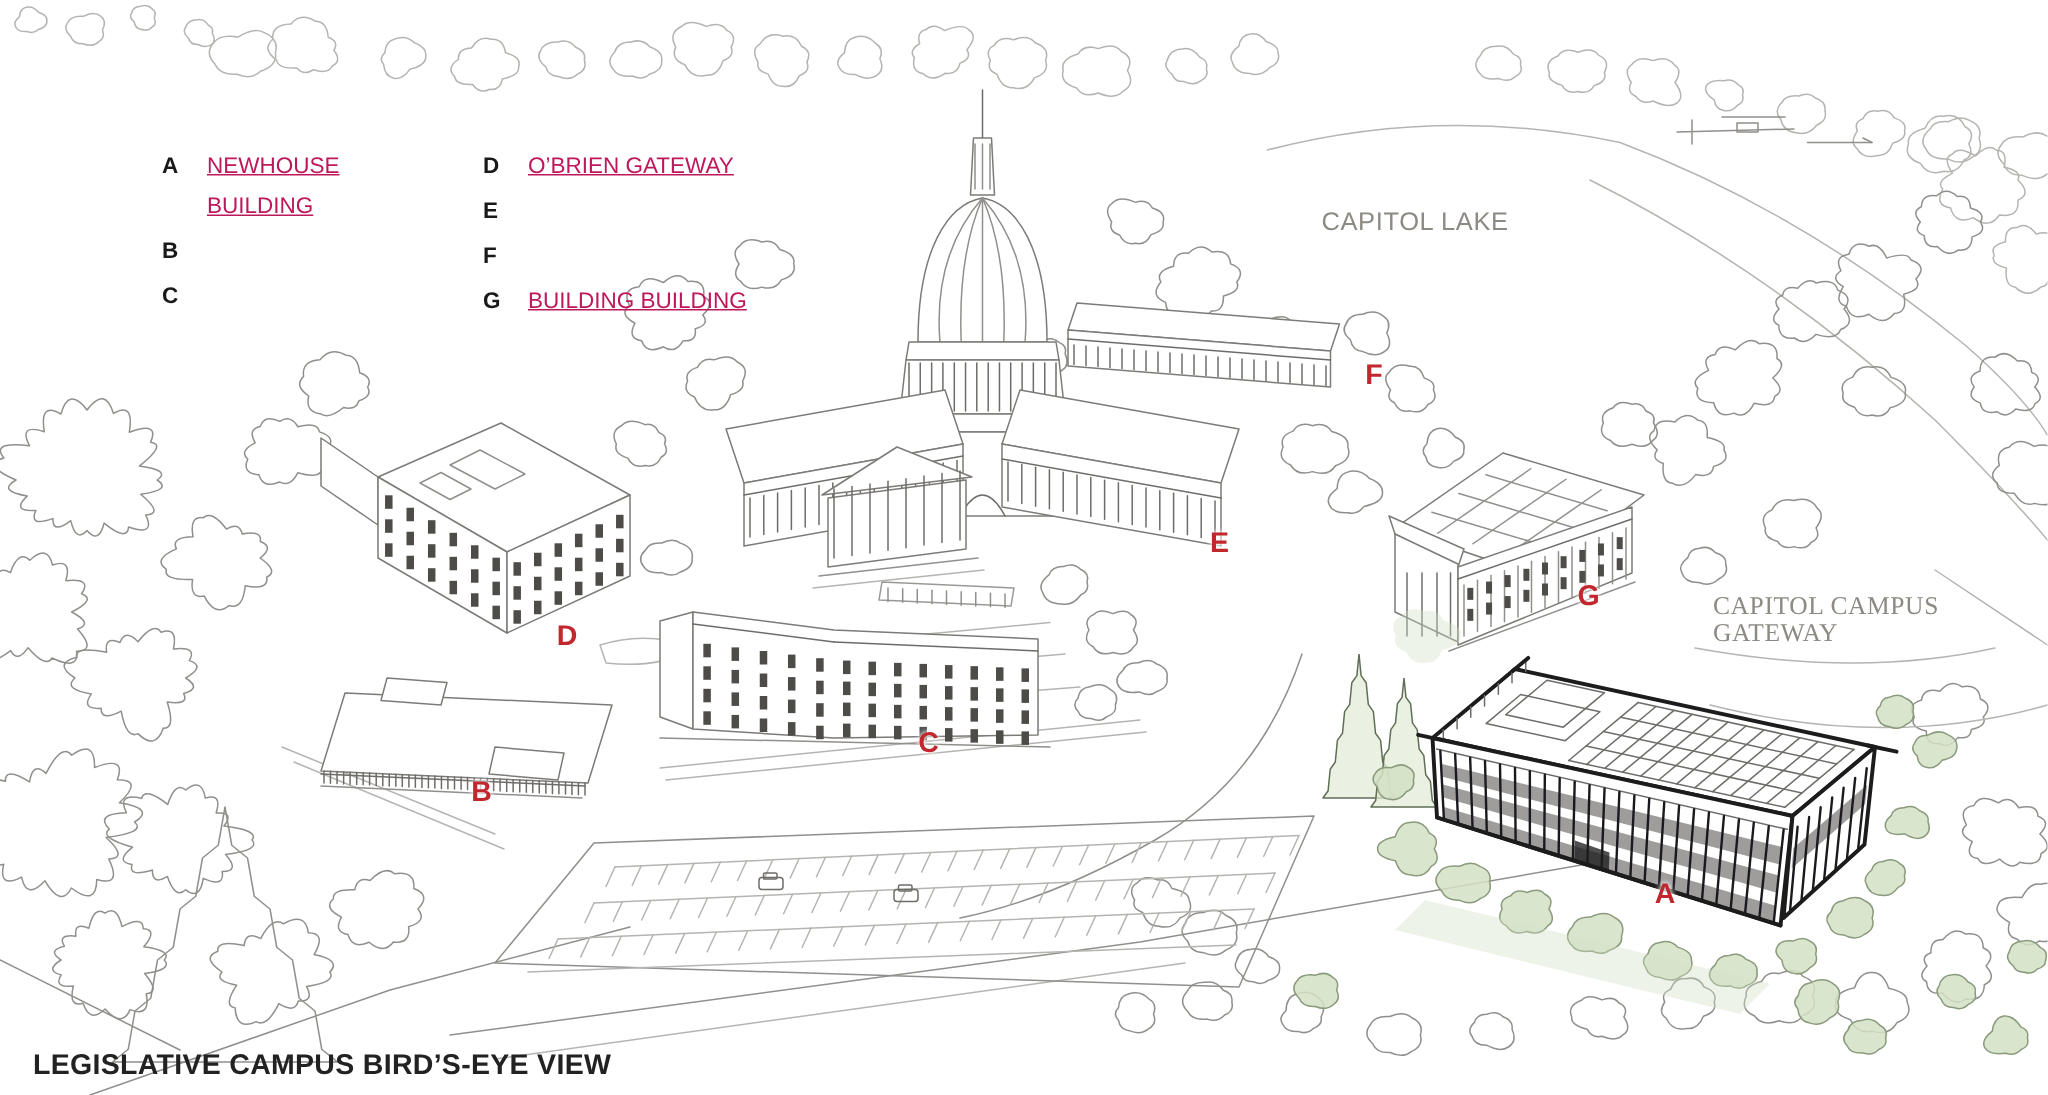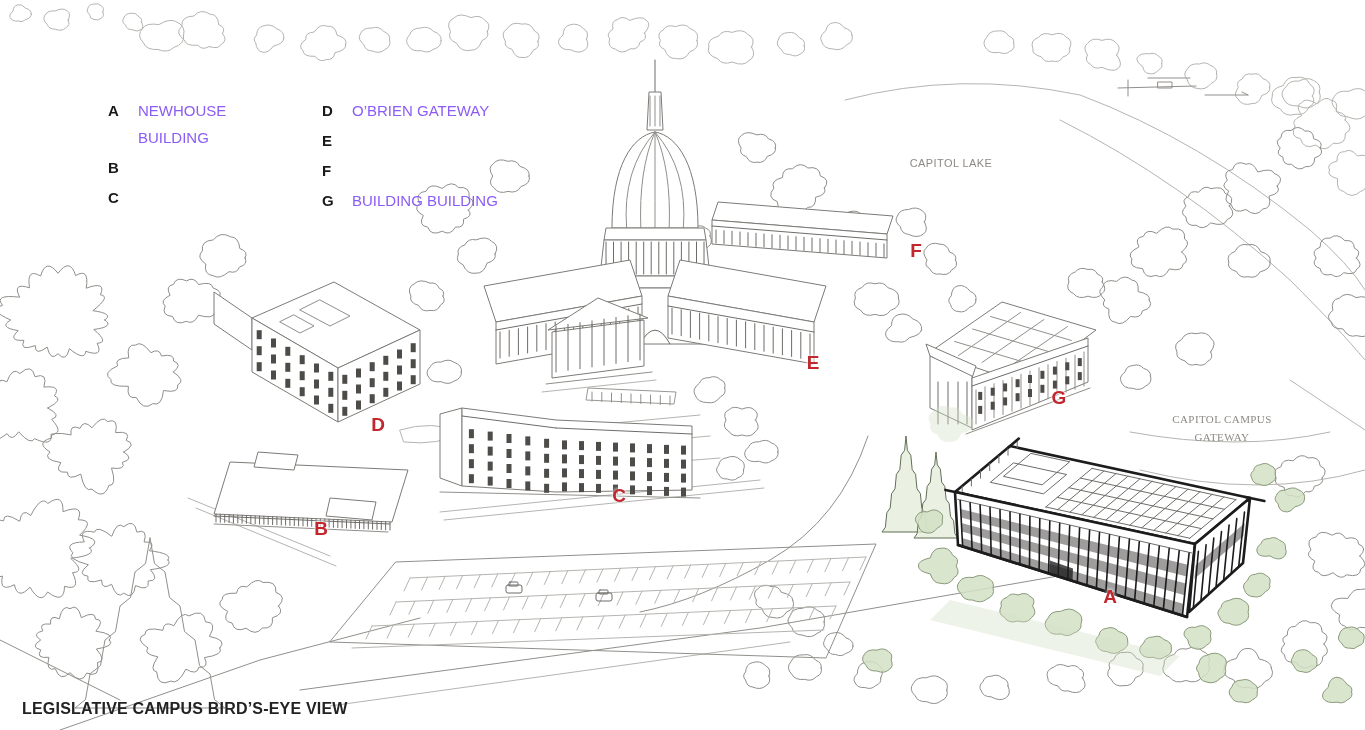--- a/index.html
+++ b/index.html
@@ -21,31 +21,31 @@
   .dkk{fill:#1d1d1d;opacity:.78;stroke:none;}
   .pil{stroke:#1a1a1e;fill:none;stroke-width:1.6;stroke-linecap:round;}
   .gt{stroke:#8a9a7c;fill:#d3e0c4;fill-opacity:.85;stroke-width:1;stroke-linejoin:round;}
   .gw{fill:#d3e0c4;opacity:.38;stroke:none;}
   .cf{stroke:#5f6f55;fill:#e2ebd6;fill-opacity:.7;stroke-width:1;stroke-linejoin:round;}
 
   .legend{position:absolute;left:108px;top:97px;display:flex;gap:72px;z-index:3;}
   .legend-col{display:flex;flex-direction:column;}
   .legend-item{display:flex;margin-bottom:3px;font-size:15px;line-height:27px;}
   .legend-letter{width:30px;font-weight:bold;color:#191919;flex:none;}
-  .legend-name{color:#8b5cf6;}
+  .legend-name{color:#be185d;text-decoration:underline;}
   .col-0 .legend-name{width:112px;}
   .col-1 .legend-name{width:172px;}
 
-  .map-label{position:absolute;z-index:3;color:#8d8a84;font-size:11px;
-             letter-spacing:.4px;text-align:center;white-space:pre-line;line-height:18px;margin-top:15px;}
+  .map-label{position:absolute;z-index:3;color:#8d8a84;font-size:17px;
+             letter-spacing:.4px;white-space:pre-line;line-height:18px;}
   .marker{position:absolute;z-index:4;font-size:19px;font-weight:800;color:#c1272d;
           transform:translate(-50%,-54%);
           text-shadow:0 0 3px rgba(255,255,255,.95),0 0 5px rgba(255,255,255,.8);}
   .caption{position:absolute;left:22px;top:700px;z-index:3;font-weight:bold;
-           font-size:16px;letter-spacing:.2px;color:#222;}
+           font-size:19px;letter-spacing:.2px;color:#222;}
 </style>
 </head>
 <body>
 
 <div class="canvas">
 
   <svg class="sketch" id="sketch" width="1365" height="730" viewBox="0 0 1365 730">
     <g id="gBack">
         <path d="M183.6,35.4 Q185.0,43.7 173.7,47.5 Q167.4,53.5 158.0,49.5 Q146.4,50.2 143.3,42.7 Q136.0,35.3 143.0,27.9 Q146.8,22.7 158.9,24.6 Q169.2,18.3 175.5,21.4 Q186.3,25.7 183.6,35.4 Z" class="s0"></path>
         <path d="M222.6,33.5 Q228.1,40.8 221.5,44.0 Q218.7,49.7 209.0,46.5 Q202.4,50.6 197.9,45.3 Q185.4,46.1 184.4,40.0 Q174.4,32.9 181.8,26.2 Q180.9,16.4 193.9,16.0 Q200.5,8.1 210.3,14.2 Q217.8,14.2 218.8,24.8 Q226.3,27.5 222.6,33.5 Z" class="s0"></path>

